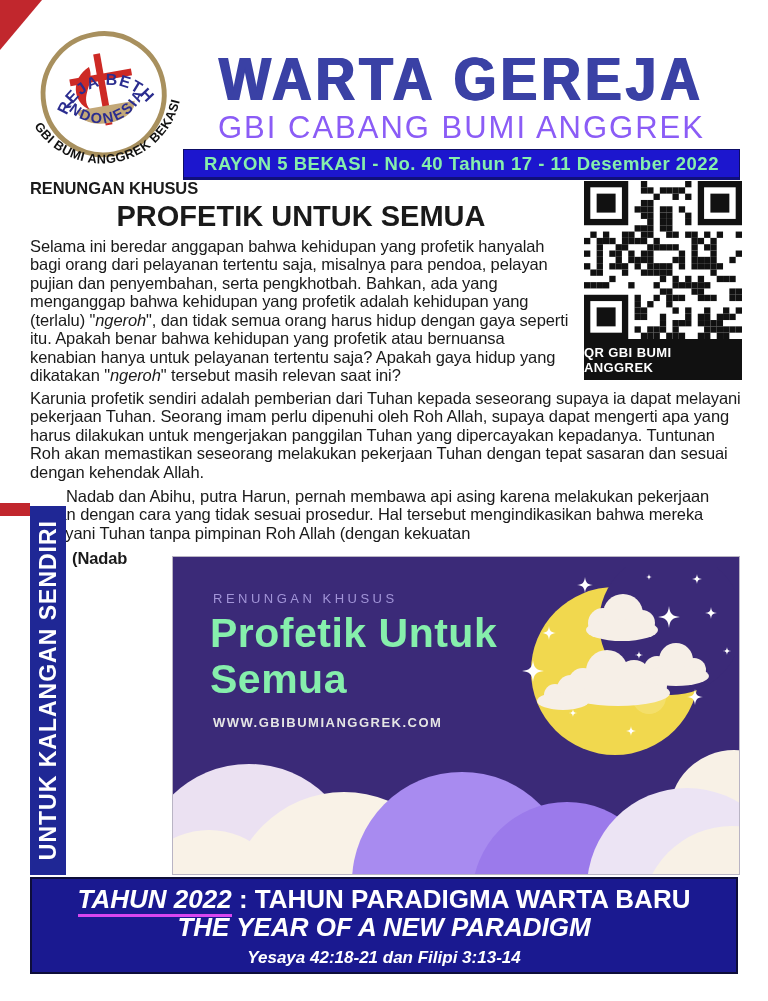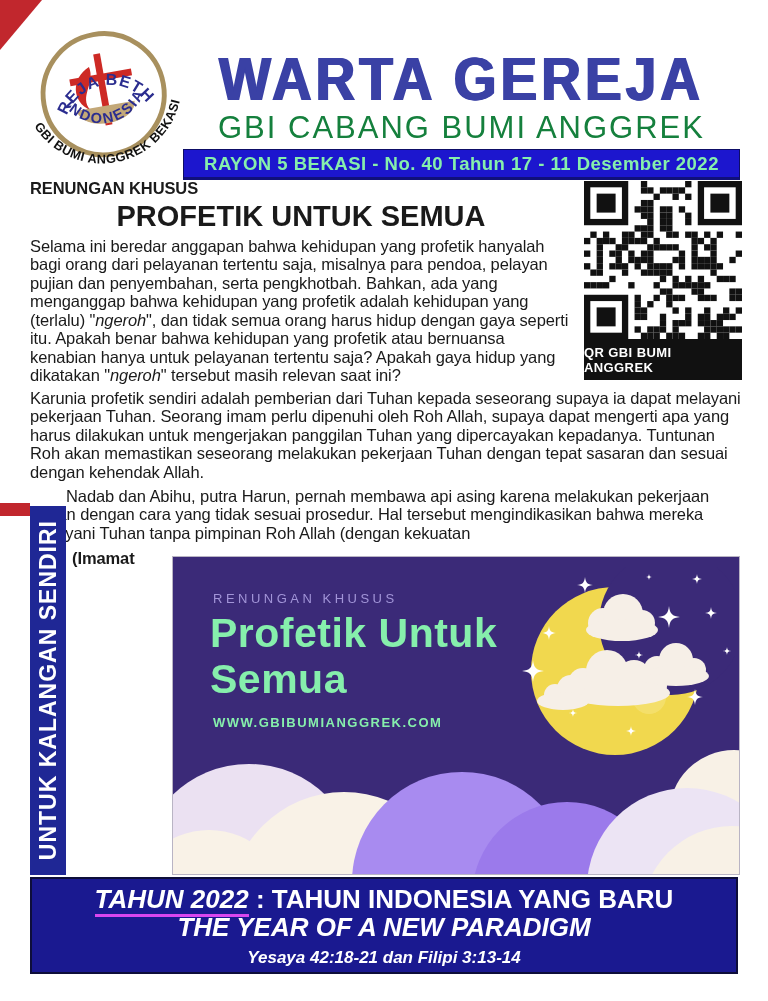--- a/index.html
+++ b/index.html
@@ -15,21 +15,21 @@
   .logo{position:absolute;left:6px;top:18px;width:196px;height:166px;}
   
   .header-right{position:absolute;left:183px;top:48px;width:557px;text-align:center;}
   .masthead{
     font-size:55px;font-weight:bold;color:#3a41a5;letter-spacing:4px;line-height:1.0;
     transform:scaleY(1.12);transform-origin:top center;
     text-shadow:1px 0 0 #3a41a5,-1px 0 0 #3a41a5;
     white-space:nowrap;
   }
   .subhead{
-    margin-top:9px;font-size:31px;color:#15803d;letter-spacing:2px;line-height:1.0;
+    margin-top:9px;font-size:31px;color:#8b5cf6;letter-spacing:2px;line-height:1.0;
     white-space:nowrap;font-weight:normal;
   }
   .issue-banner{
     margin-top:6px;height:27px;background:#1c16ce;border:1px solid #0d0d66;border-bottom:3px solid #10107a;
     color:#86efac;font-weight:bold;font-size:18.5px;letter-spacing:0.5px;
     display:flex;align-items:center;justify-content:center;white-space:nowrap;
   }
   
   .article{position:absolute;left:30px;top:179px;width:712px;}
   .qr-block{float:right;width:158px;margin:2px 0 6px 12px;}
@@ -49,21 +49,21 @@
   
   .narrow-col{position:absolute;left:72px;top:549px;width:102px;
     font-size:16.5px;line-height:1.12;letter-spacing:-0.1px;white-space:pre-line;}
   
   .card{position:absolute;left:172px;top:556px;width:566px;height:317px;
     background:#3b2a78;border:1px solid #b9b4c4;overflow:hidden;}
   .card-kicker{position:absolute;left:40px;top:34px;color:#a295d8;
     font-size:13px;letter-spacing:3.5px;font-weight:normal;}
   .card-title{position:absolute;left:37px;top:54px;width:340px;color:#86efac;
     font-size:41px;font-weight:bold;line-height:1.12;white-space:pre-line;letter-spacing:0.5px;}
-  .card-url{position:absolute;left:40px;top:158px;color:#86efac;
+  .card-url{position:absolute;left:40px;top:158px;color:#e5e5e5;
     font-size:13px;font-weight:bold;letter-spacing:1.5px;}
   .moon-svg{position:absolute;right:4px;top:10px;}
   .clouds{position:absolute;left:-4px;right:-4px;bottom:-6px;height:134px;}
   .cloud-c{position:absolute;border-radius:50%;}
   
   .footer{position:absolute;left:30px;top:877px;width:708px;height:97px;
     background:#1a1990;border:2px solid #0e0e3a;box-sizing:border-box;
     color:#ffffff;text-align:center;}
   .f1{margin-top:7px;font-size:26px;font-weight:bold;line-height:1.05;white-space:nowrap;}
   .f1 .u{border-bottom:3px solid #d946ef;padding-bottom:0px;font-style:italic;}
@@ -334,21 +334,21 @@
     <p><span>Selama ini beredar anggapan bahwa kehidupan yang profetik hanyalah bagi orang dari pelayanan tertentu saja, misalnya para pendoa, pelayan pujian dan penyembahan, serta pengkhotbah. Bahkan, ada yang menganggap bahwa kehidupan yang profetik adalah kehidupan yang (terlalu) "</span><i>ngeroh</i><span>", dan tidak semua orang harus hidup dengan gaya seperti itu. Apakah benar bahwa kehidupan yang profetik atau bernuansa kenabian hanya untuk pelayanan tertentu saja? Apakah gaya hidup yang dikatakan "</span><i>ngeroh</i><span>" tersebut masih relevan saat ini?</span></p>
     <p>Karunia profetik sendiri adalah pemberian dari Tuhan kepada seseorang supaya ia dapat melayani pekerjaan Tuhan. Seorang imam perlu dipenuhi oleh Roh Allah, supaya dapat mengerti apa yang harus dilakukan untuk mengerjakan panggilan Tuhan yang dipercayakan kepadanya. Tuntunan Roh akan memastikan seseorang melakukan pekerjaan Tuhan dengan tepat sasaran dan sesuai dengan kehendak Allah.</p>
     <p class="indent">Nadab dan Abihu, putra Harun, pernah membawa api asing karena melakukan pekerjaan Tuhan dengan cara yang tidak sesuai prosedur. Hal tersebut mengindikasikan bahwa mereka melayani Tuhan tanpa pimpinan Roh Allah (dengan kekuatan</p>
   </div>
 
   <div class="side-red-tab"></div>
   <div class="vbar">
     <span>UNTUK KALANGAN SENDIRI</span>
   </div>
 
-  <div class="narrow-col"><b>(Imamat</b></div>
+  <div class="narrow-col"><b>(Nadab</b></div>
 
   <div class="card">
     <div class="card-kicker">RENUNGAN KHUSUS</div>
     <div class="card-title">Profetik Untuk
 Semua</div>
     <div class="card-url">WWW.GBIBUMIANGGREK.COM</div>
 
     <svg class="moon-svg" width="236" height="216" viewBox="0 0 236 216">
       <defs>
         <path id="spk" d="M0,-1 C0.09,-0.28 0.28,-0.09 1,0 C0.28,0.09 0.09,0.28 0,1 C-0.09,0.28 -0.28,0.09 -1,0 C-0.28,-0.09 -0.09,-0.28 0,-1 Z"></path>
@@ -396,18 +396,18 @@
       <div class="cloud-c" style="left:60px;top:46px;width:230px;height:230px;background:#f9f2e7;"></div>
       <div class="cloud-c" style="left:183px;top:26px;width:220px;height:220px;background:#a88bf0;"></div>
       <div class="cloud-c" style="left:303px;top:56px;width:190px;height:190px;background:#9b7aeb;"></div>
       <div class="cloud-c" style="left:500px;top:4px;width:130px;height:130px;background:#f8f1e6;"></div>
       <div class="cloud-c" style="left:418px;top:42px;width:200px;height:200px;background:#ece4f4;"></div>
       <div class="cloud-c" style="left:473px;top:80px;width:180px;height:180px;background:#f8f1e6;"></div>
     </div>
   </div>
 
   <div class="footer">
-    <div class="f1"><span class="u">TAHUN 2022</span><span> : TAHUN INDONESIA YANG BARU</span></div>
+    <div class="f1"><span class="u">TAHUN 2022</span><span> : TAHUN PARADIGMA WARTA BARU</span></div>
     <div class="f2">THE YEAR OF A NEW PARADIGM</div>
     <div class="f3">Yesaya 42:18-21 dan Filipi 3:13-14</div>
   </div>
 
 </div>
 
 </body></html>

